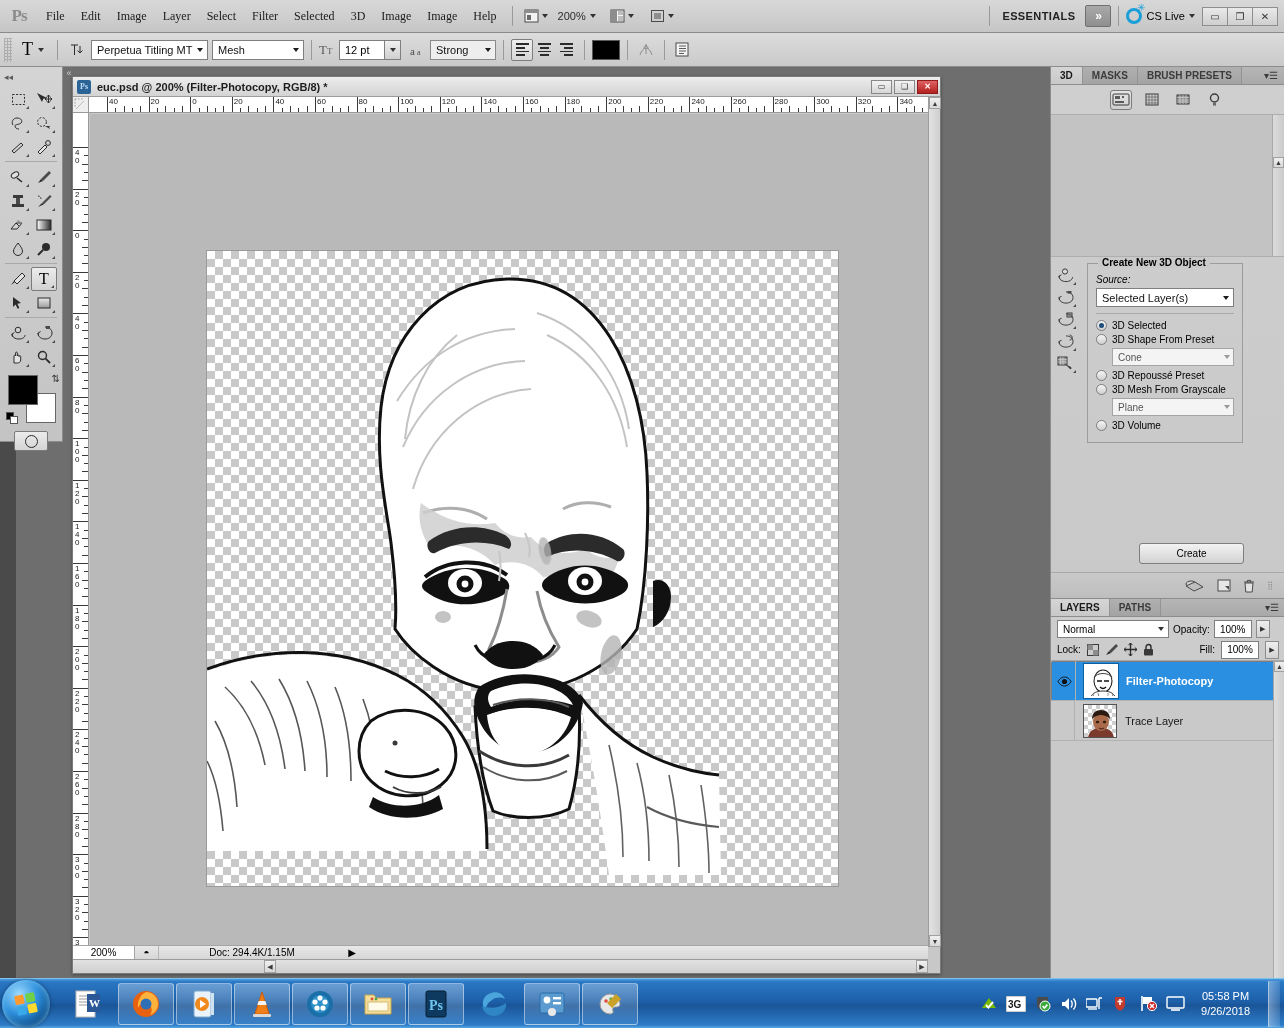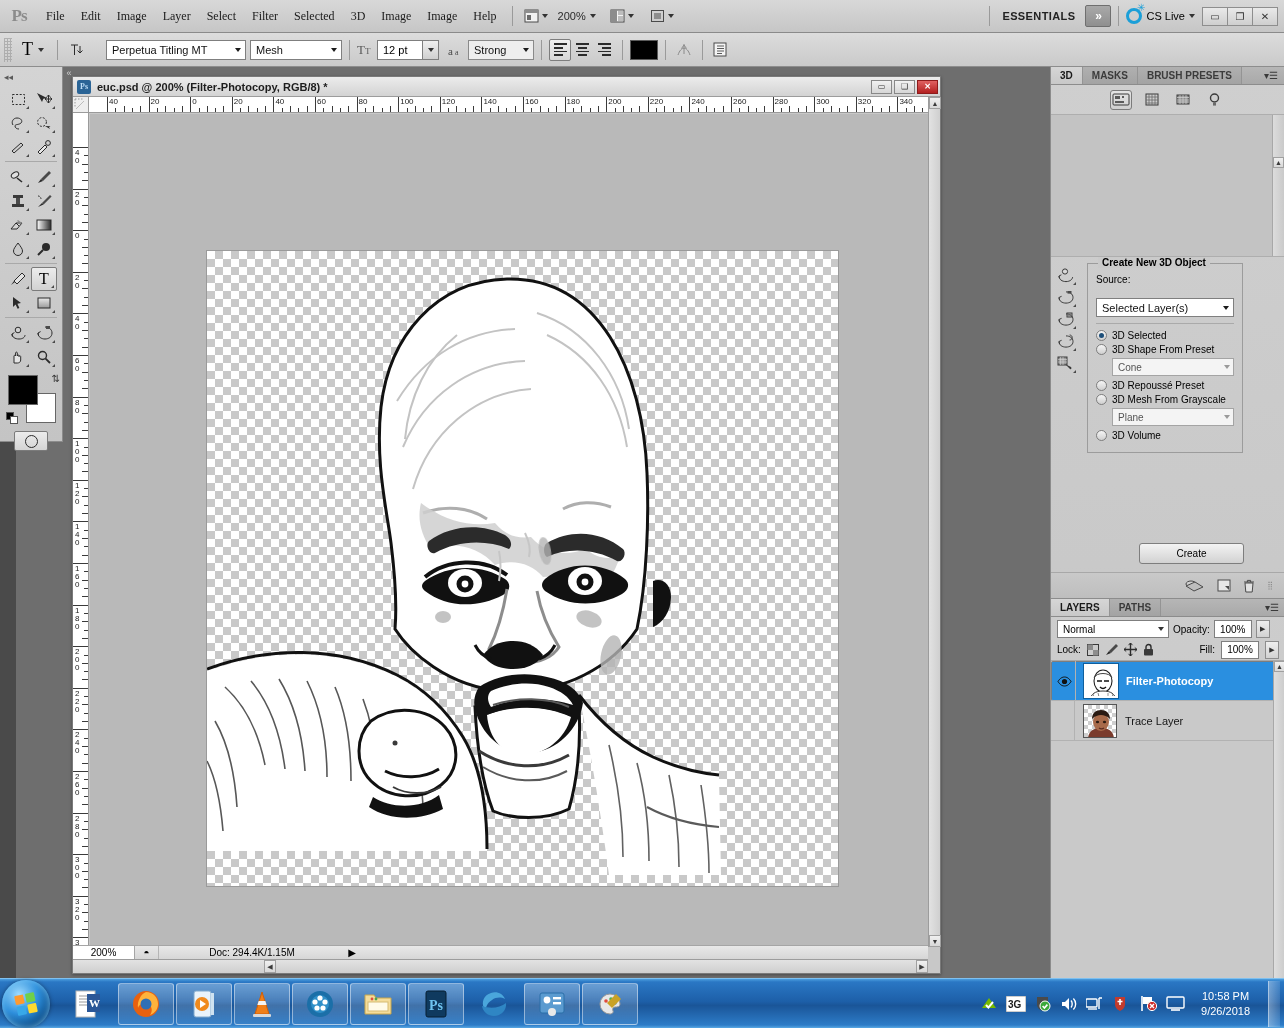--- a/index.html
+++ b/index.html
@@ -280,21 +280,21 @@
   .toolcol .tc .cor{ position:absolute;right:1px;bottom:1px;width:0;height:0;border-left:3px solid transparent;border-bottom:3px solid #4a4a4a;}
 
   .fieldset{
     position:absolute; left:36px; top:196px; width:156px;
     border:1px solid #9c9c9c; padding:10px 8px 8px;
   }
   .fs-legend{
     position:absolute; top:-7px; left:10px; background:#cacaca;
     padding:0 4px; font-size:10px; font-weight:bold;
   }
-  .lbl{ font-size:10px; margin-bottom:13px; }
+  .lbl{ font-size:10px; margin-bottom:3px;font-style:italic; }
   .radio-row{ display:flex; align-items:center; gap:5px; margin:3px 0; font-size:10px;}
   .radio{
     width:11px;height:11px;border-radius:50%;
     background:linear-gradient(#f6f6f6,#cfcfcf); border:1px solid #7e7e7e;
     display:flex;align-items:center;justify-content:center; flex:0 0 auto;
   }
   .radio.on:after{ content:""; width:5px;height:5px;border-radius:50%;background:#1d4f7a; }
   .sub-combo{
     margin:2px 0 4px 16px; height:18px; background:#f4f4f4; border:1px solid #a4a4a4;
     display:flex;align-items:center;justify-content:space-between;padding:0 3px 0 5px;
@@ -480,21 +480,21 @@
       <span class="glyph-T">T</span>
       <span class="tri"></span>
     </div>
     <div class="vsep"></div>
     <div style="width:22px;height:22px;display:flex;align-items:center;justify-content:center;">
       <svg width="15" height="15" viewBox="0 0 15 15">
           <path d="M2 3h7M5.5 3v10" stroke="#2b2b2b" fill="none"></path>
           <path d="M11 4v7l2.5-2.5M11 11l-2.5-2.5" stroke="#2b2b2b" fill="none"></path>
         </svg>
     </div>
-    <div class="combo" style="width:140px;margin-left:19px">
+    <div class="combo" style="width:117px;margin-left:4px">
       <span>Perpetua Titling MT</span>
       <span class="tri"></span>
     </div>
     <div class="combo" style="width:92px;margin-left:4px">
       <span>Mesh</span>
       <span class="tri"></span>
     </div>
     <div class="vsep"></div>
     <span style="font-family:'Liberation Serif',serif;font-size:13px;color:#555;">
       <svg width="16" height="14" viewBox="0 0 16 14">
@@ -1570,20 +1570,20 @@
             <path d="M11 9l4 4M15 9l-4 4" stroke="#fff" stroke-width="1.4"></path>
           </svg>
       </span>
       <span class="tray-ico">
         <svg width="19" height="16" viewBox="0 0 19 16">
             <rect x="1" y="1" width="17" height="11" rx="1" fill="none" stroke="#fff" stroke-width="1.4"></rect>
             <path d="M5 14h9" stroke="#fff" stroke-width="1.6"></path>
           </svg>
       </span>
       <span class="clock">
-        <span>10:58 PM</span><br>
+        <span>05:58 PM</span><br>
         <span>9/26/2018</span>
       </span>
       <span class="showdesk"></span>
     </div>
   </div>
 
 </div>
 
 </body></html>

